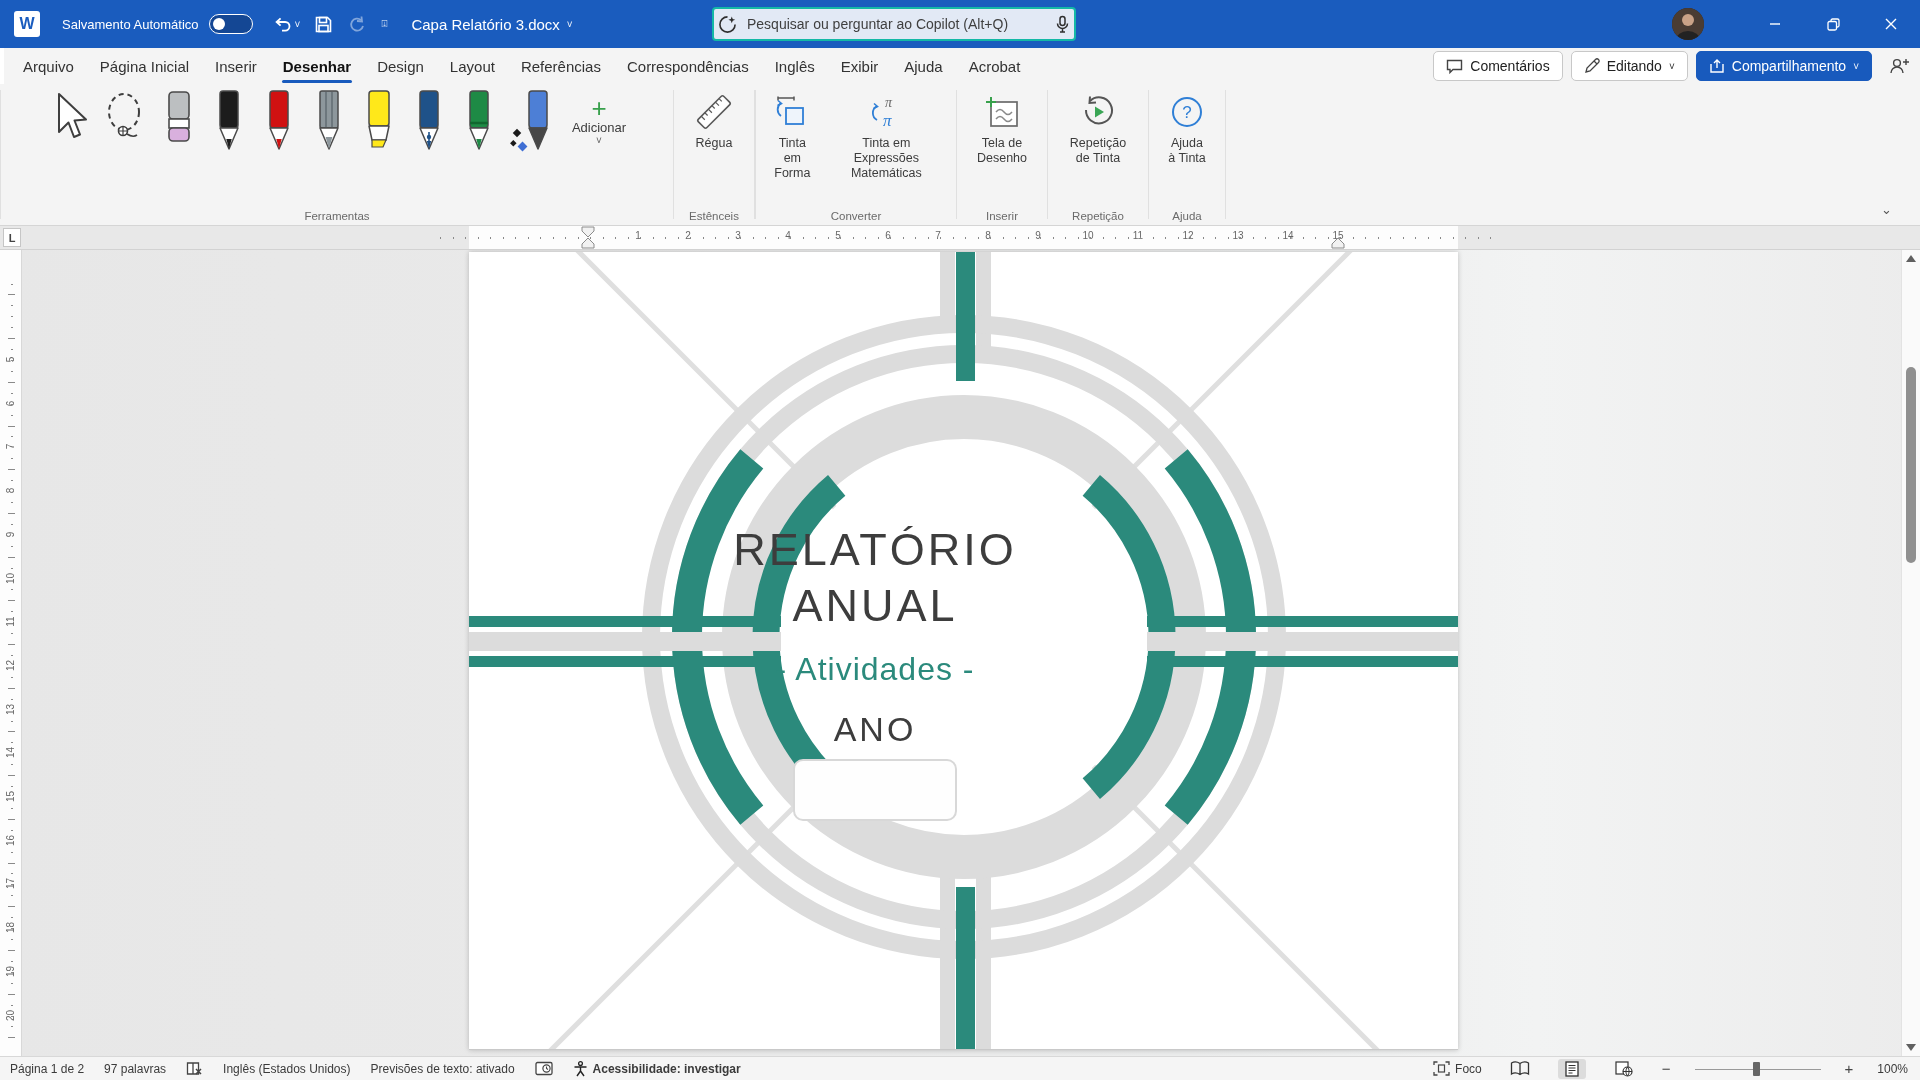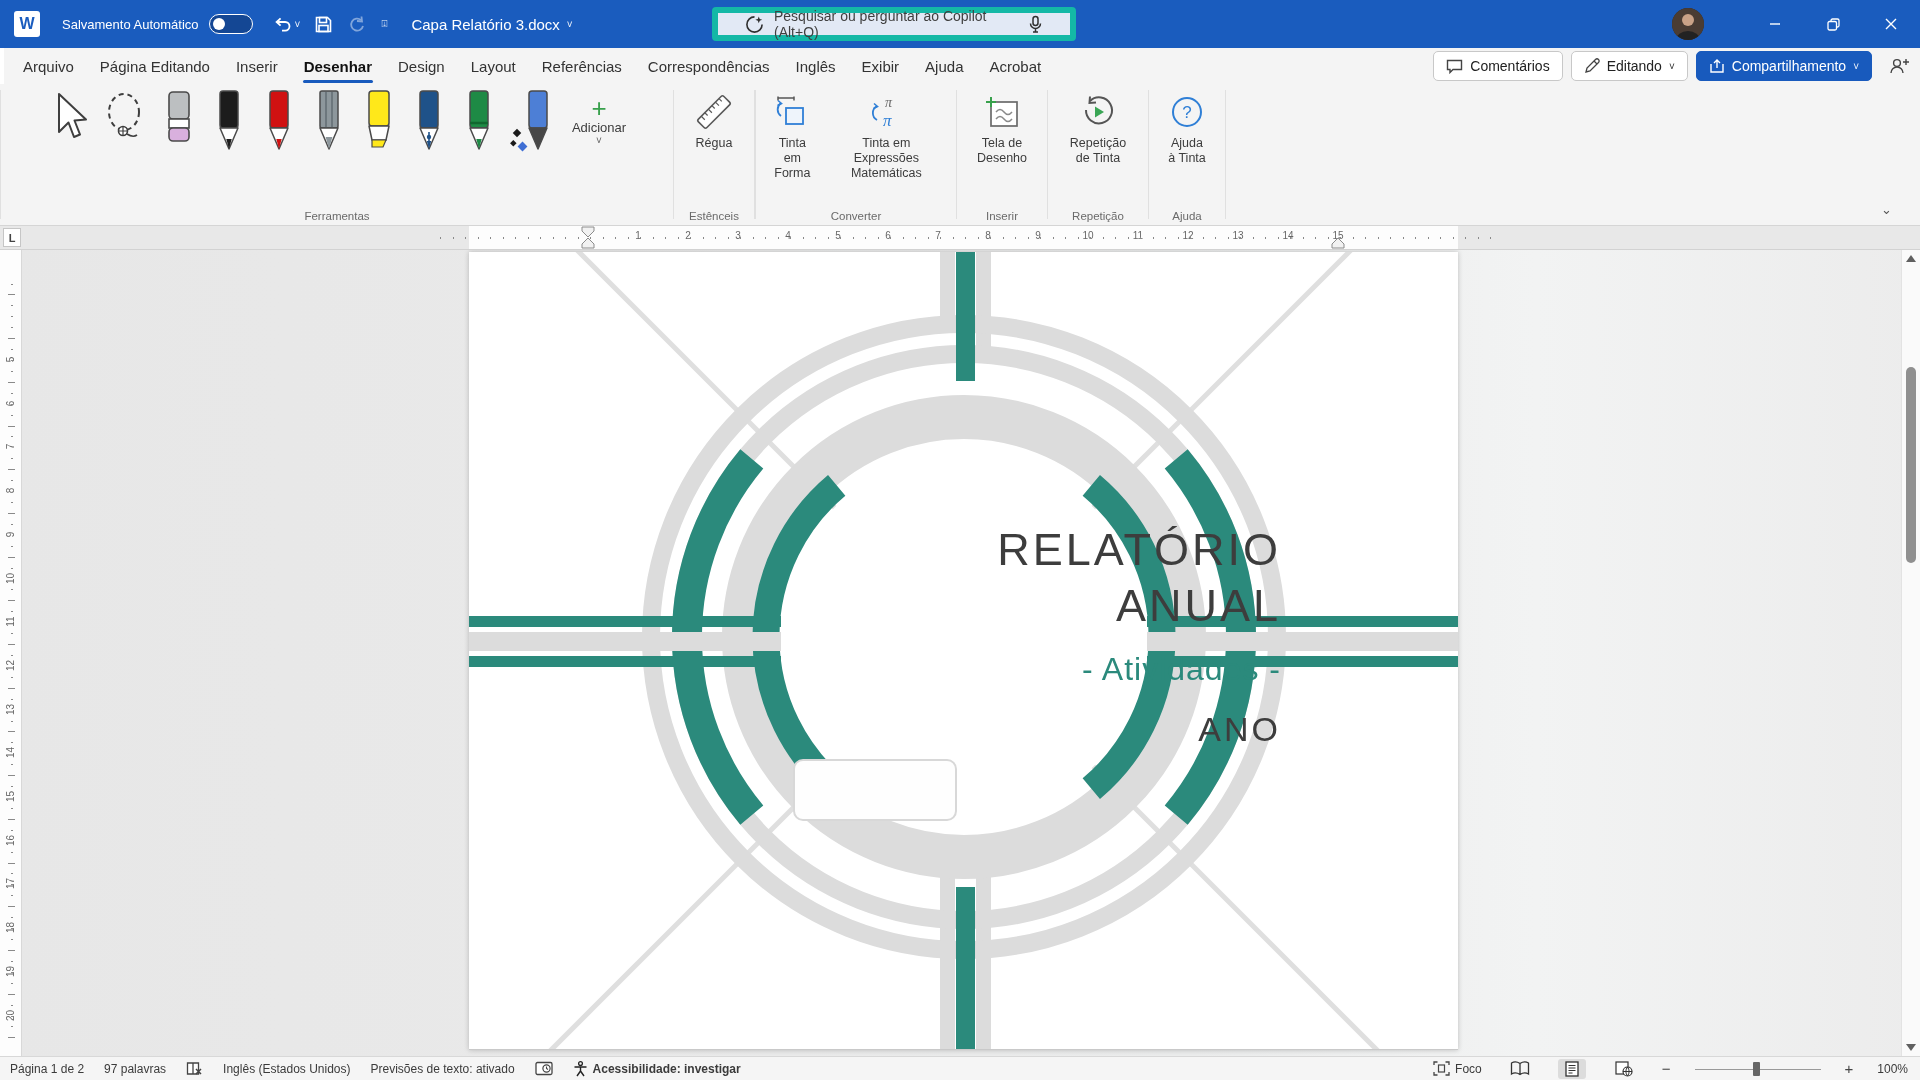--- a/index.html
+++ b/index.html
@@ -20,21 +20,21 @@
   .appicon{width:26px;height:26px;margin-left:14px;background:#fff;border-radius:3px;display:flex;align-items:center;justify-content:center;font-weight:bold;color:var(--blue);font-size:16px}
   .autosave{display:flex;align-items:center;margin-left:22px;font-size:13px;gap:10px}
   .toggle{width:44px;height:20px;border:1.5px solid #fff;border-radius:10px;background:rgba(0,0,0,.22);position:relative}
   .toggle .knob{position:absolute;left:3px;top:2.5px;width:12px;height:12px;border-radius:50%;background:#fff}
   .qat{display:flex;align-items:center;margin-left:20px;gap:14px}
   .qat .qbtn{display:flex;align-items:center;gap:2px}
   .qat svg{display:block}
   .dim{opacity:.45}
   .doctitle{display:flex;align-items:center;margin-left:24px;font-size:15px;gap:7px;white-space:nowrap}
   .chev{font-size:10px;opacity:.95}
-  .copilotbar{position:absolute;left:712px;top:7px;width:364px;height:34px;background:#e2e9f5;border:6px solid #14b8a6;border-radius:4px;display:flex;align-items:center;padding:0 27px;color:#3b3b3b;font-size:14px;gap:10px}
+  .copilotbar{position:absolute;left:712px;top:7px;width:364px;height:34px;background:#e2e9f5;border:2px solid #14b8a6;border-radius:4px;display:flex;align-items:center;padding:0 4px;color:#3b3b3b;font-size:14px;gap:10px}
   .copilotbar .ph{flex:1;color:#3f3f3f}
   .avatar{position:absolute;left:1672px;top:8px;width:32px;height:32px;border-radius:50%;overflow:hidden;background:#2b2b2b}
   .winbtns{position:absolute;right:0;top:0;height:48px;display:flex}
   .winbtn{width:58px;height:48px;display:flex;align-items:center;justify-content:center}
 
   
   .tabrow{position:absolute;left:4px;top:48px;width:1920px;height:36px;background:var(--ribbon-bg);display:flex;align-items:center}
   .tabs{display:flex;height:100%;align-items:center;padding-left:6px}
   .tab{padding:0 13px;font-size:15px;color:#333;height:100%;display:flex;align-items:center;position:relative;white-space:nowrap}
   .tab.active{font-weight:700;color:#111}
@@ -72,21 +72,21 @@
   
   .workspace{position:absolute;left:0;top:250px;width:1920px;height:806px;background:linear-gradient(90deg,#e7e7e7 0%,#e9e9e9 30%,#ebecec 62%,#f2f3f3 80%,#ececec 100%);overflow:hidden}
   .vruler{position:absolute;left:0;top:0;width:22px;height:806px;background:#fdfdfd;border-right:1px solid #d8d8d8;z-index:5}
   .vnum{position:absolute;left:3px;transform:rotate(-90deg);font-size:10px;color:#666;width:14px;text-align:center}
   .vtick{position:absolute;background:#8a8a8a}
   .vtick.mid{left:8px;width:7px;height:1px}
   .vtick.dot{left:11px;width:2px;height:1px}
 
   .page{position:absolute;left:469px;top:2px;width:989px;height:798px;background:#fff;box-shadow:0 0 5px rgba(0,0,0,.22);border-bottom:1px solid #c9c9c9;overflow:hidden}
   .design-svg{position:absolute;left:0;top:0}
-  .design-text{position:absolute;left:0;top:270px;width:812px;text-align:right;color:#3d3d3d}
+  .design-text{position:absolute;left:0;top:270px;width:812px;text-align:center;color:#3d3d3d}
   .dt-title{font-size:45px;line-height:56px;letter-spacing:3px;font-weight:400}
   .dt-sub{margin-top:16px;font-size:32px;line-height:38px;letter-spacing:1px;color:var(--teal)}
   .dt-ano{margin-top:22px;font-size:34px;letter-spacing:3px}
   .year-box{width:164px;height:62px;margin:10px auto 0 auto;background:#fefefe;border:2px solid #d8d8d8;border-radius:10px}
 
   
   .vscroll{position:absolute;right:0;top:0;width:19px;height:806px;background:#fafafa;border-left:1px solid #e3e3e3}
   .vs-arrow{position:absolute;left:0;width:18px;height:17px;display:flex;align-items:center;justify-content:center}
   .vs-thumb{position:absolute;left:4px;top:117px;width:10px;height:196px;background:#909090;border-radius:5px}
 
@@ -177,21 +177,21 @@
           <svg width="12" height="12" viewBox="0 0 12 12">
             <path d="M1 1 L11 11 M11 1 L1 11" stroke="#fff" stroke-width="1.4"></path>
           </svg>
         </div>
     </div>
   </div>
 
   <div class="tabrow">
     <div class="tabs">
       <div class="tab">Arquivo</div>
-      <div class="tab">Página Editando</div>
+      <div class="tab">Página Inicial</div>
       <div class="tab">Inserir</div>
       <div class="tab active">Desenhar</div>
       <div class="tab">Design</div>
       <div class="tab">Layout</div>
       <div class="tab">Referências</div>
       <div class="tab">Correspondências</div>
       <div class="tab">Inglês</div>
       <div class="tab">Exibir</div>
       <div class="tab">Ajuda</div>
       <div class="tab">Acrobat</div>

